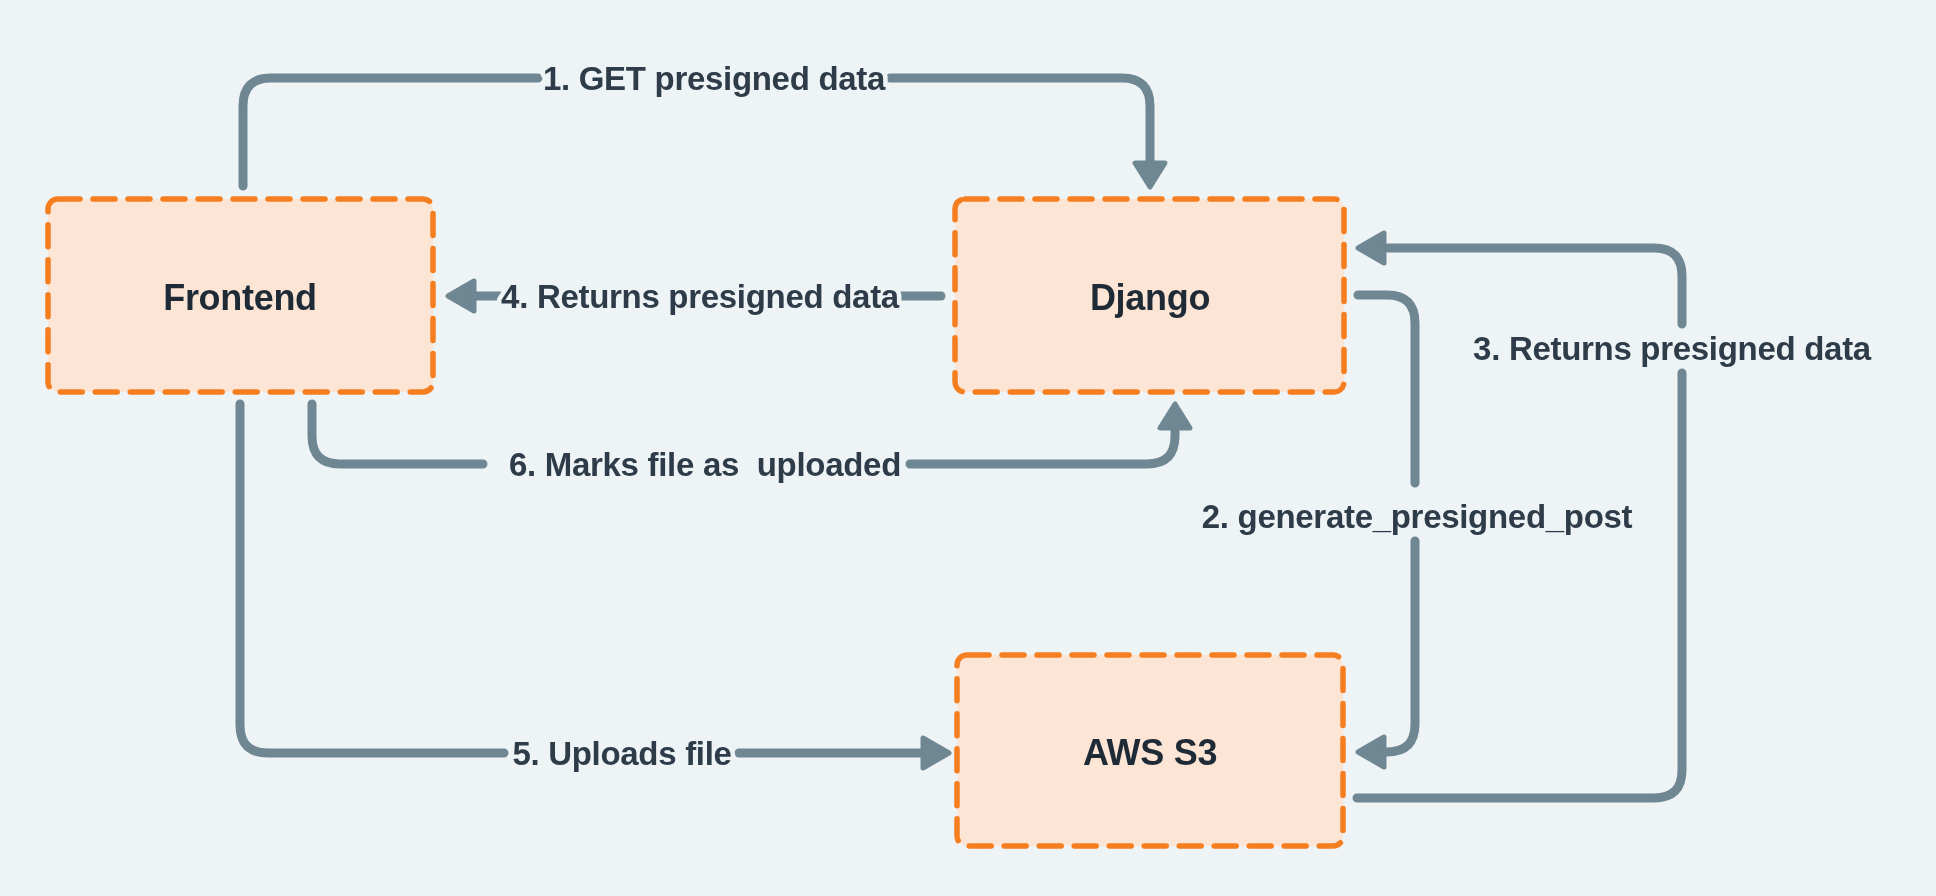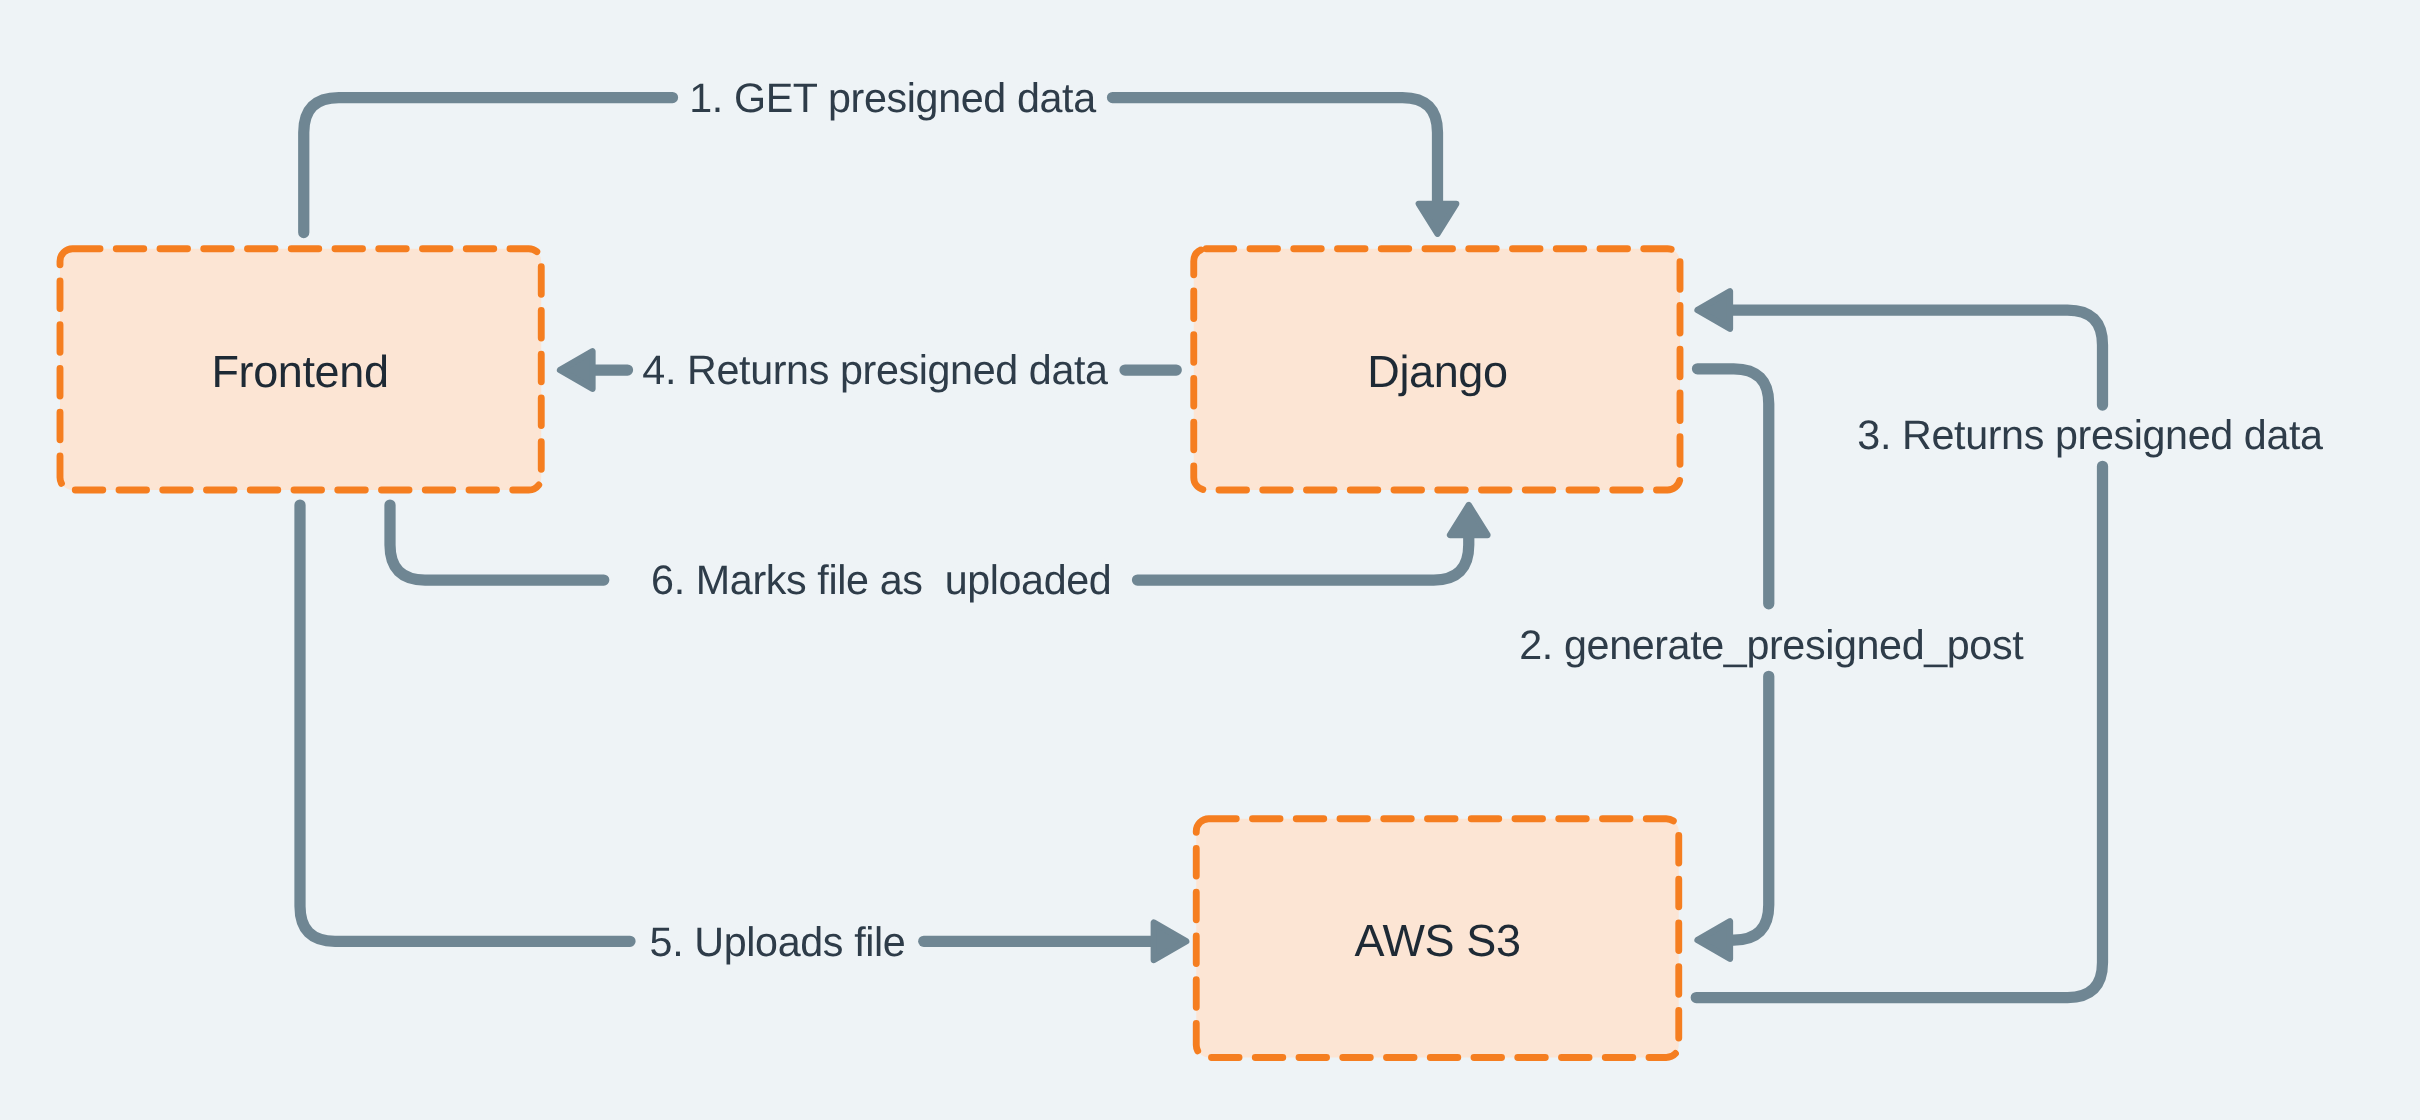--- a/index.html
+++ b/index.html
@@ -6,20 +6,21 @@
     margin: 0;
     padding: 0;
     background: #EEF3F6;
   }
   .canvas-wrap {
     width: 1936px;
     height: 896px;
     position: relative;
     background: #EEF3F6;
     overflow: hidden;
+    font-weight: bold;
   }
   svg { display: block; }
   .node-box {
     fill: #FCE5D4;
     stroke: #F57E20;
     stroke-width: 5.5;
     stroke-dasharray: 22 13;
     stroke-linecap: round;
   }
   .edge-line {

